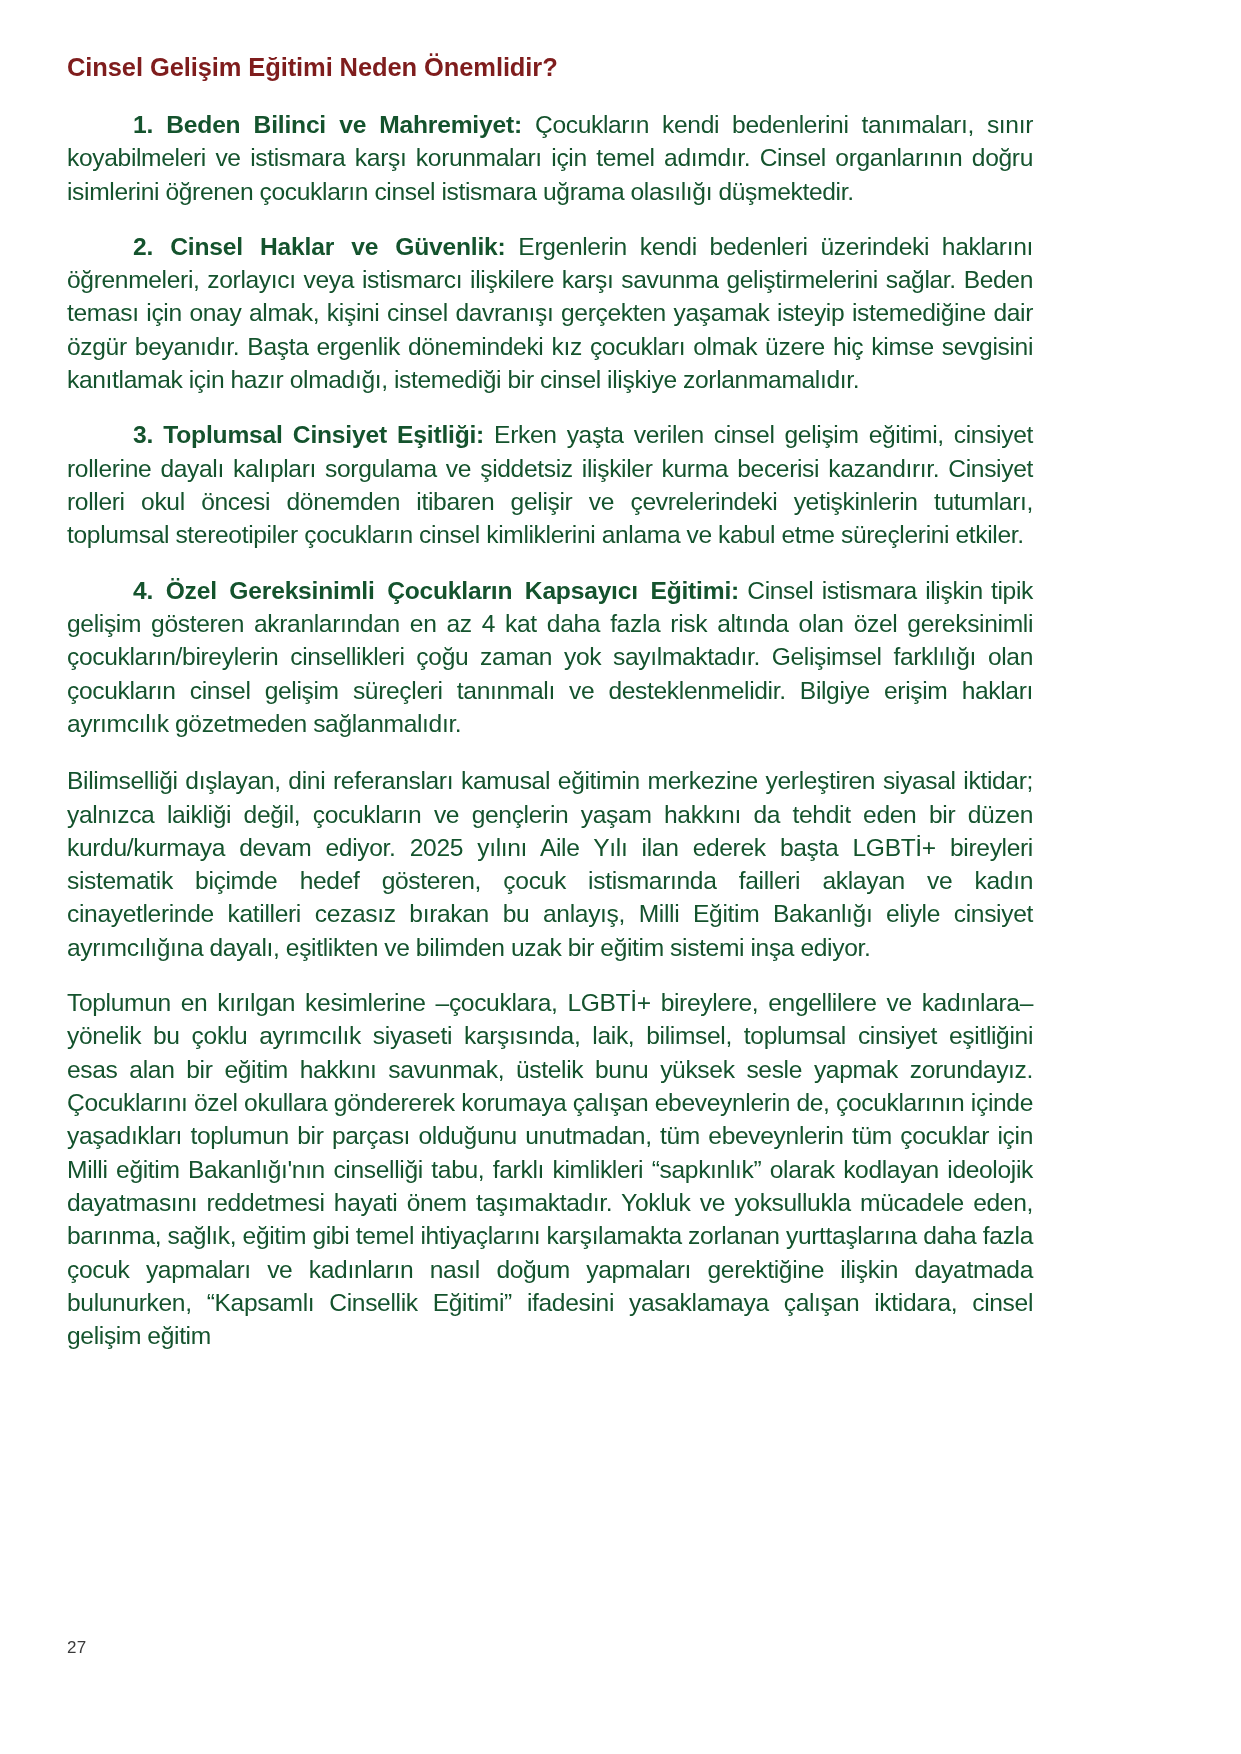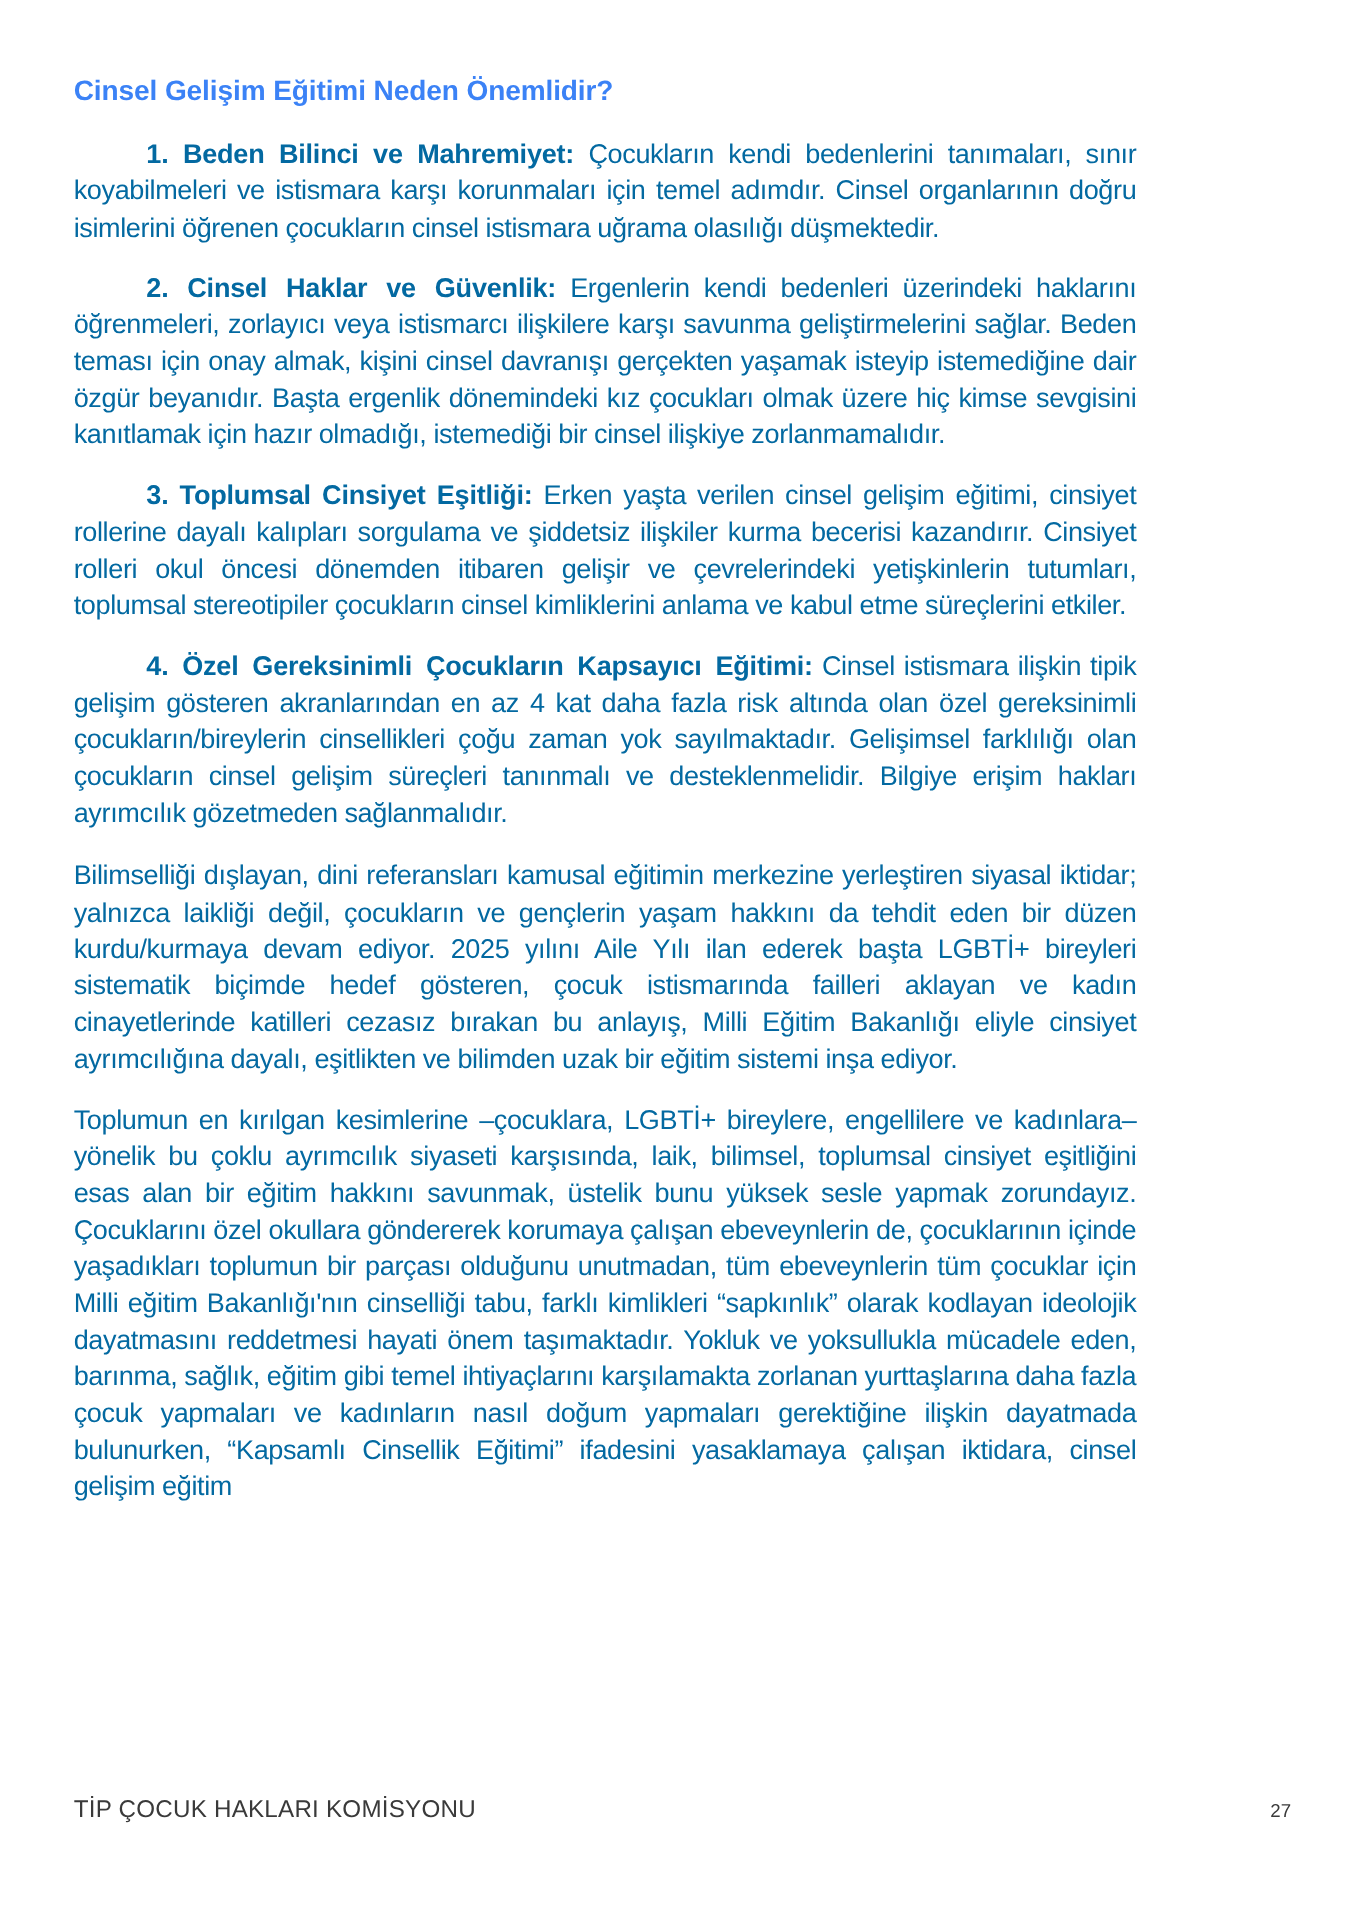--- a/index.html
+++ b/index.html
@@ -23,33 +23,33 @@
     box-sizing: border-box;
     padding: 52px 172px 0 67px;
   }
   .content {
     width: 982px;
   }
   h1.doc-heading {
     font-size: 25.5px;
     font-weight: bold;
     letter-spacing: -0.1px;
-    margin: 16px 0 24px 0;
+    margin: 0 0 24px 0;
     line-height: 1.25;
-    color: #3b82f6;
+    color: #7f1d1d;
   }
   p.para {
     font-size: 24.6px;
     line-height: 1.355;
     margin: 0 16px 22px 0;
     text-align: justify;
     text-justify: inter-word;
     letter-spacing: -0.35px;
     word-spacing: -0.2px;
-    color: #0369a1;
+    color: #14532d;
   }
   p.para.indent {
     text-indent: 66px;
   }
   p.para.last-of-block {
     margin-bottom: 24px;
   }
   .lead {
     font-weight: bold;
     letter-spacing: -0.2px;
@@ -93,16 +93,15 @@
 
     <p class="para indent last-of-block"><span class="lead wide">4. Özel Gereksinimli Çocukların Kapsayıcı Eğitimi:</span><span> Cinsel istismara ilişkin tipik gelişim gösteren akranlarından en az 4 kat daha fazla risk altında olan özel gereksinimli çocukların/bireylerin cinsellikleri çoğu zaman yok sayılmaktadır. Gelişimsel farklılığı olan çocukların cinsel gelişim süreçleri tanınmalı ve desteklenmelidir. Bilgiye erişim hakları ayrımcılık gözetmeden sağlanmalıdır.</span></p>
 
     <p class="para">Bilimselliği dışlayan, dini referansları kamusal eğitimin merkezine yerleştiren siyasal iktidar; yalnızca laikliği değil, çocukların ve gençlerin yaşam hakkını da tehdit eden bir düzen kurdu/kurmaya devam ediyor. 2025 yılını Aile Yılı ilan ederek başta LGBTİ+ bireyleri sistematik biçimde hedef gösteren, çocuk istismarında failleri aklayan ve kadın cinayetlerinde katilleri cezasız bırakan bu anlayış, Milli Eğitim Bakanlığı eliyle cinsiyet ayrımcılığına dayalı, eşitlikten ve bilimden uzak bir eğitim sistemi inşa ediyor.</p>
 
     <p class="para">Toplumun en kırılgan kesimlerine –çocuklara, LGBTİ+ bireylere, engellilere ve kadınlara– yönelik bu çoklu ayrımcılık siyaseti karşısında, laik, bilimsel, toplumsal cinsiyet eşitliğini esas alan bir eğitim hakkını savunmak, üstelik bunu yüksek sesle yapmak zorundayız. Çocuklarını özel okullara göndererek korumaya çalışan ebeveynlerin de, çocuklarının içinde yaşadıkları toplumun bir parçası olduğunu unutmadan, tüm ebeveynlerin tüm çocuklar için Milli eğitim Bakanlığı'nın cinselliği tabu, farklı kimlikleri “sapkınlık” olarak kodlayan ideolojik dayatmasını reddetmesi hayati önem taşımaktadır. Yokluk ve yoksullukla mücadele eden, barınma, sağlık, eğitim gibi temel ihtiyaçlarını karşılamakta zorlanan yurttaşlarına daha fazla çocuk yapmaları ve kadınların nasıl doğum yapmaları gerektiğine ilişkin dayatmada bulunurken, “Kapsamlı Cinsellik Eğitimi” ifadesini yasaklamaya çalışan iktidara, cinsel gelişim eğitim</p>
 
   </div>
 
   <div class="footer">
-    <span class="footer-label">TİP ÇOCUK HAKLARI KOMİSYONU</span>
     <span class="footer-page">27</span>
   </div>
 </div>
 
 </body></html>

